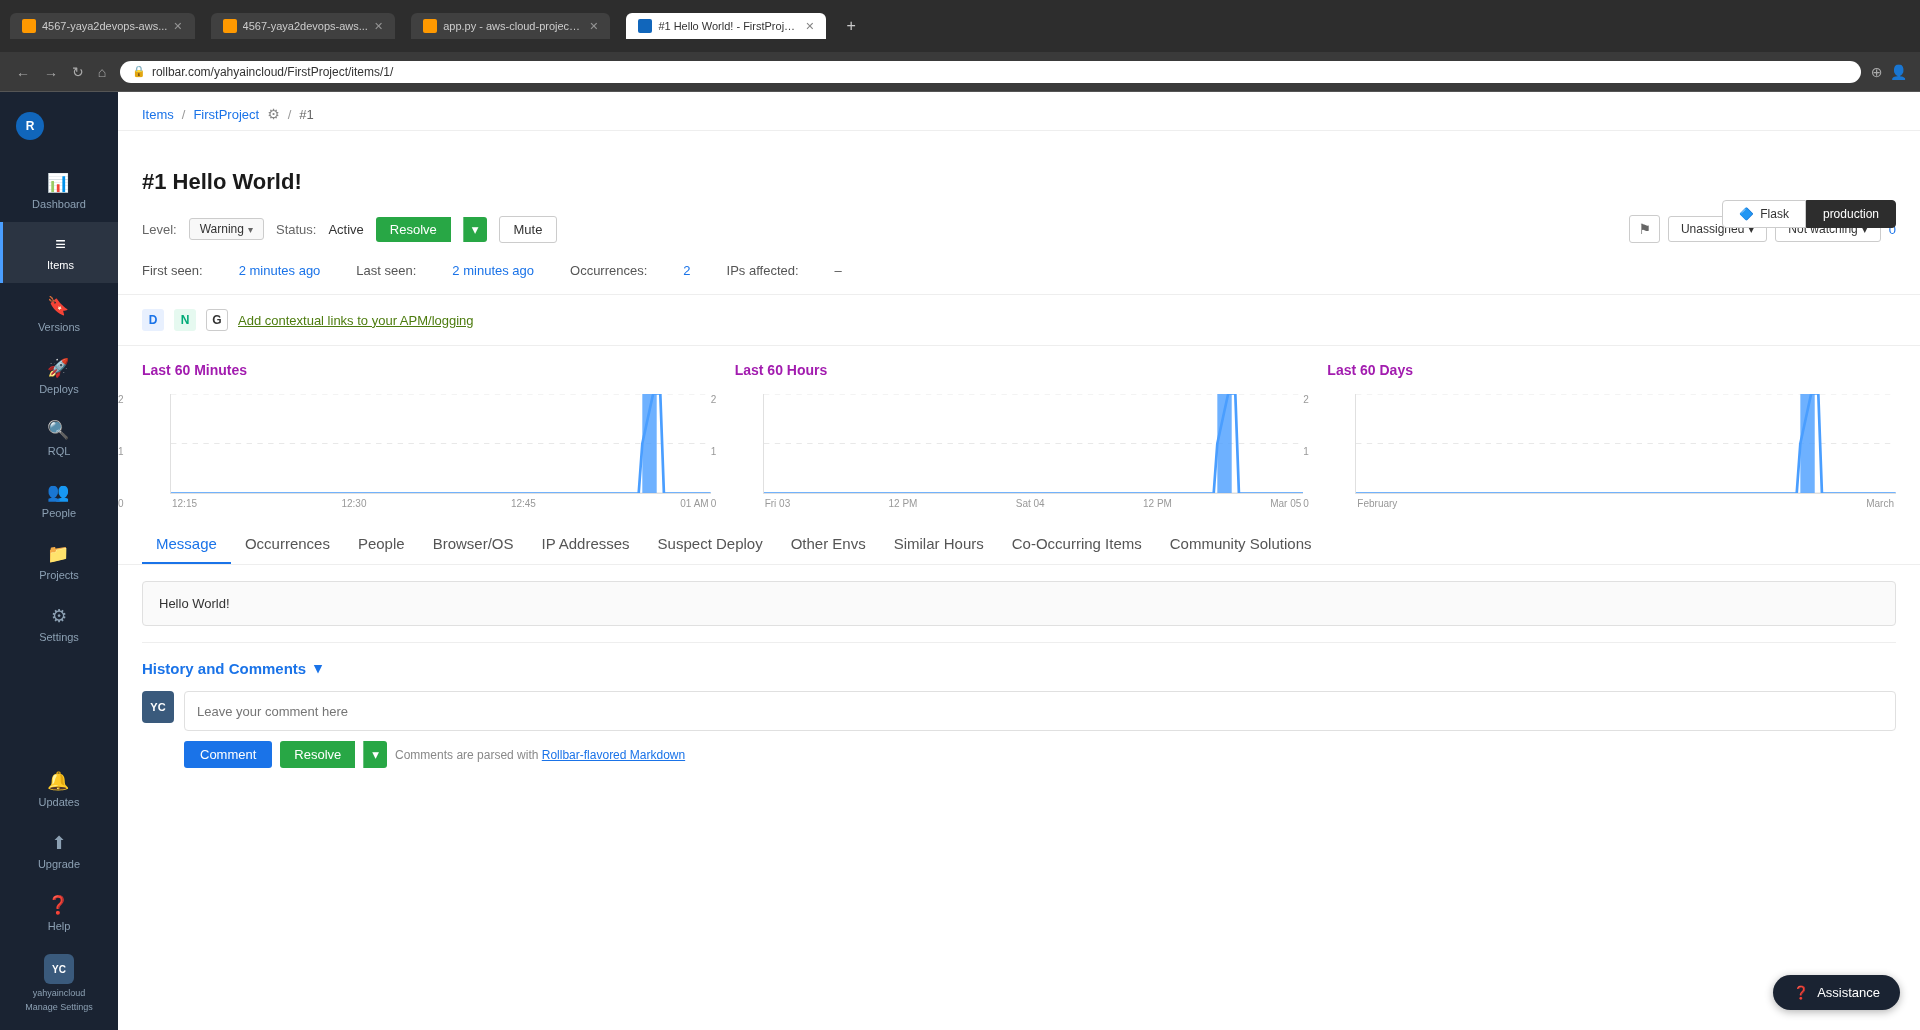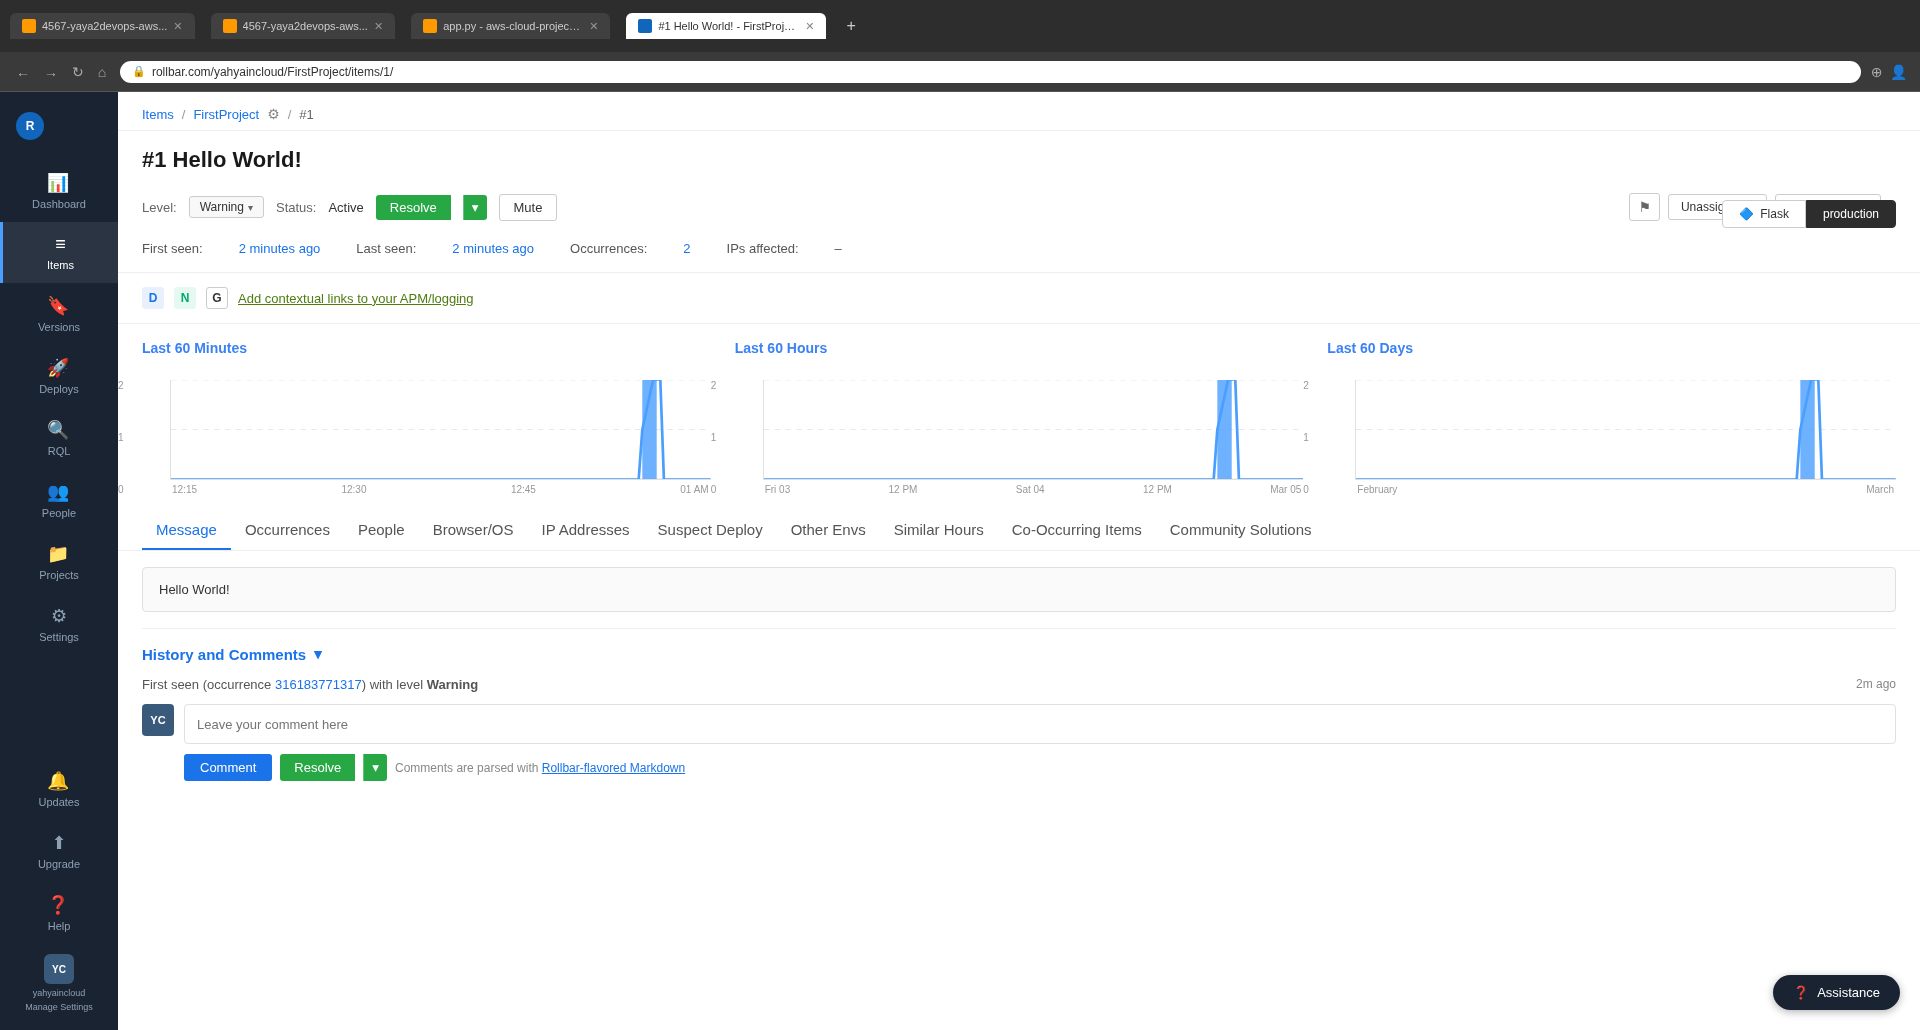--- a/index.html
+++ b/index.html
@@ -49,21 +49,21 @@
     .breadcrumb-settings { color: #888; font-size: 14px; }
 
     
     .env-buttons { position: absolute; top: 108px; right: 24px; display: flex; gap: 0; }
     .env-btn { padding: 6px 16px; font-size: 12px; cursor: pointer; border: 1px solid #ccc; background: #fff; color: #333; }
     .env-btn:first-child { border-radius: 4px 0 0 4px; display: flex; align-items: center; gap: 6px; }
     .env-btn.active { background: #2d2d2d; color: #fff; border-color: #2d2d2d; border-radius: 0 4px 4px 0; }
 
     
     .page-header { padding: 16px 24px 12px; position: relative; }
-    .page-title { font-size: 22px; font-weight: 600; color: #1a1a1a; }
+    .page-title { font-size: 22px; font-weight: 600; color: #1a1a1a; margin-top: 22px; }
 
     
     .status-bar { padding: 8px 24px 16px; display: flex; align-items: center; gap: 12px; }
     .status-label { color: #666; font-size: 13px; }
     .status-badge { padding: 3px 10px; border-radius: 3px; font-size: 12px; border: 1px solid #ccc; background: #f8f8f8; cursor: pointer; display: flex; align-items: center; gap: 4px; }
     .status-badge .dropdown-arrow { font-size: 10px; color: #666; }
     .resolve-btn { background: #28a745; color: #fff; border: none; padding: 5px 14px; border-radius: 3px 0 0 3px; font-size: 13px; cursor: pointer; font-weight: 500; }
     .resolve-dropdown { background: #28a745; color: #fff; border: none; border-left: 1px solid rgba(255,255,255,0.3); padding: 5px 8px; border-radius: 0 3px 3px 0; cursor: pointer; }
     .mute-btn { background: #fff; color: #333; border: 1px solid #ccc; padding: 5px 14px; border-radius: 3px; font-size: 13px; cursor: pointer; }
     .status-right { margin-left: auto; display: flex; align-items: center; gap: 8px; }
@@ -78,21 +78,21 @@
 
     
     .integration-bar { padding: 14px 24px; display: flex; align-items: center; gap: 10px; border-bottom: 1px solid #eee; }
     .integration-icon { width: 22px; height: 22px; border-radius: 3px; display: flex; align-items: center; justify-content: center; font-size: 12px; font-weight: bold; }
     .integration-link { color: #4d7c0f; font-size: 13px; cursor: pointer; }
 
     
     .charts-section { padding: 16px 24px; }
     .charts-row { display: flex; gap: 24px; }
     .chart-block { flex: 1; }
-    .chart-title { font-size: 14px; font-weight: 600; color: #3b82f6; margin-bottom: 24px; }
+    .chart-title { font-size: 14px; font-weight: 600; color: #a21caf; margin-bottom: 16px; }
     .chart-container { height: 100px; position: relative; border-bottom: 1px solid #e0e0e0; border-left: 1px solid #e0e0e0; }
     .chart-y-labels { position: absolute; left: -24px; top: 0; height: 100%; display: flex; flex-direction: column; justify-content: space-between; font-size: 10px; color: #999; }
     .chart-x-labels { display: flex; justify-content: space-between; font-size: 10px; color: #999; margin-top: 4px; padding: 0 2px; }
     .chart-svg { width: 100%; height: 100%; }
 
     
     .tabs-section { padding: 0 24px; border-bottom: 1px solid #eee; }
     .tabs { display: flex; gap: 0; }
     .tab { padding: 10px 14px; font-size: 15px; color: #555; cursor: pointer; border-bottom: 2px solid transparent; }
     .tab.active { color: #1a73e8; border-bottom-color: #1a73e8; font-weight: 500; }
@@ -424,26 +424,20 @@
     </div>
 
     <div class="divider"></div>
 
     <div class="history-section" style="padding-top:16px;">
       <div class="history-title">
         <span>History and Comments</span>
         <span>▾</span>
       </div>
 
-      <div class="history-entry">
-        <span>
-          <span>First seen (occurrence </span><a href="#" class="meta-link">316183771317</a><span>) with level </span><strong>Warning</strong>
-        </span>
-        <span class="history-time">2m ago</span>
-      </div>
 
       <div class="comment-area">
         <div class="commenter-avatar">
           <span>YC</span>
         </div>
         <input class="comment-input" type="text" placeholder="Leave your comment here" style="">
       </div>
 
       <div class="comment-actions">
         <button class="comment-btn">Comment</button>

